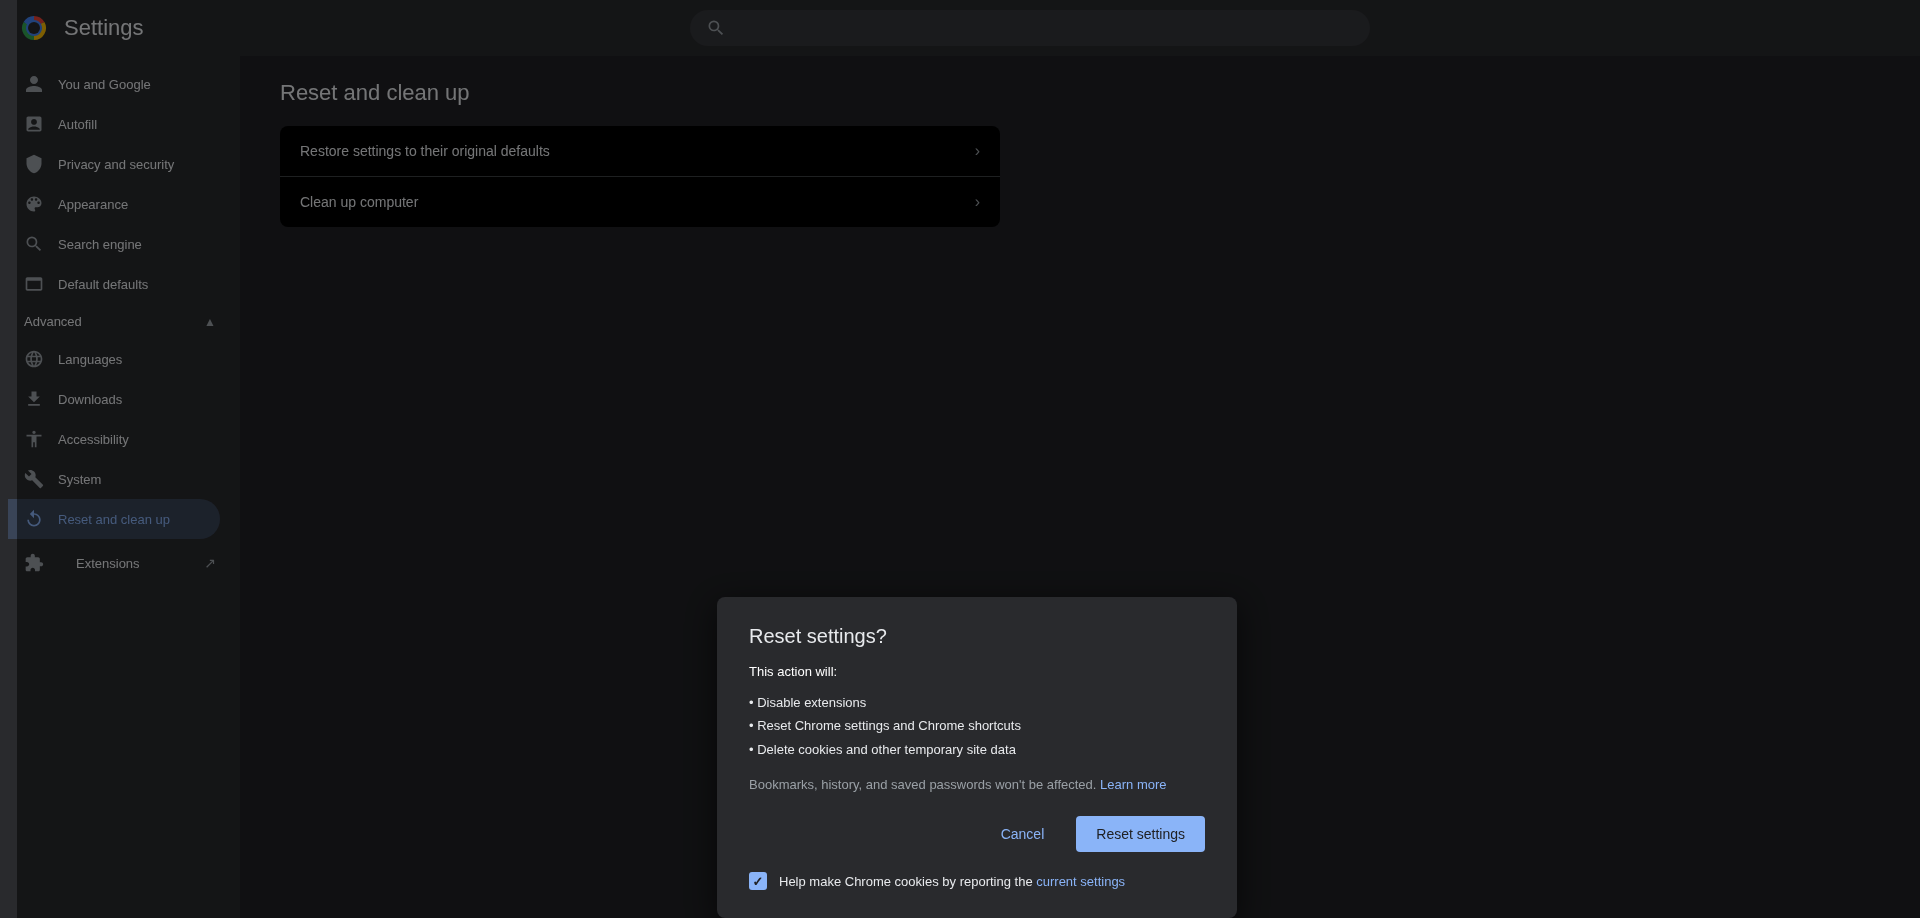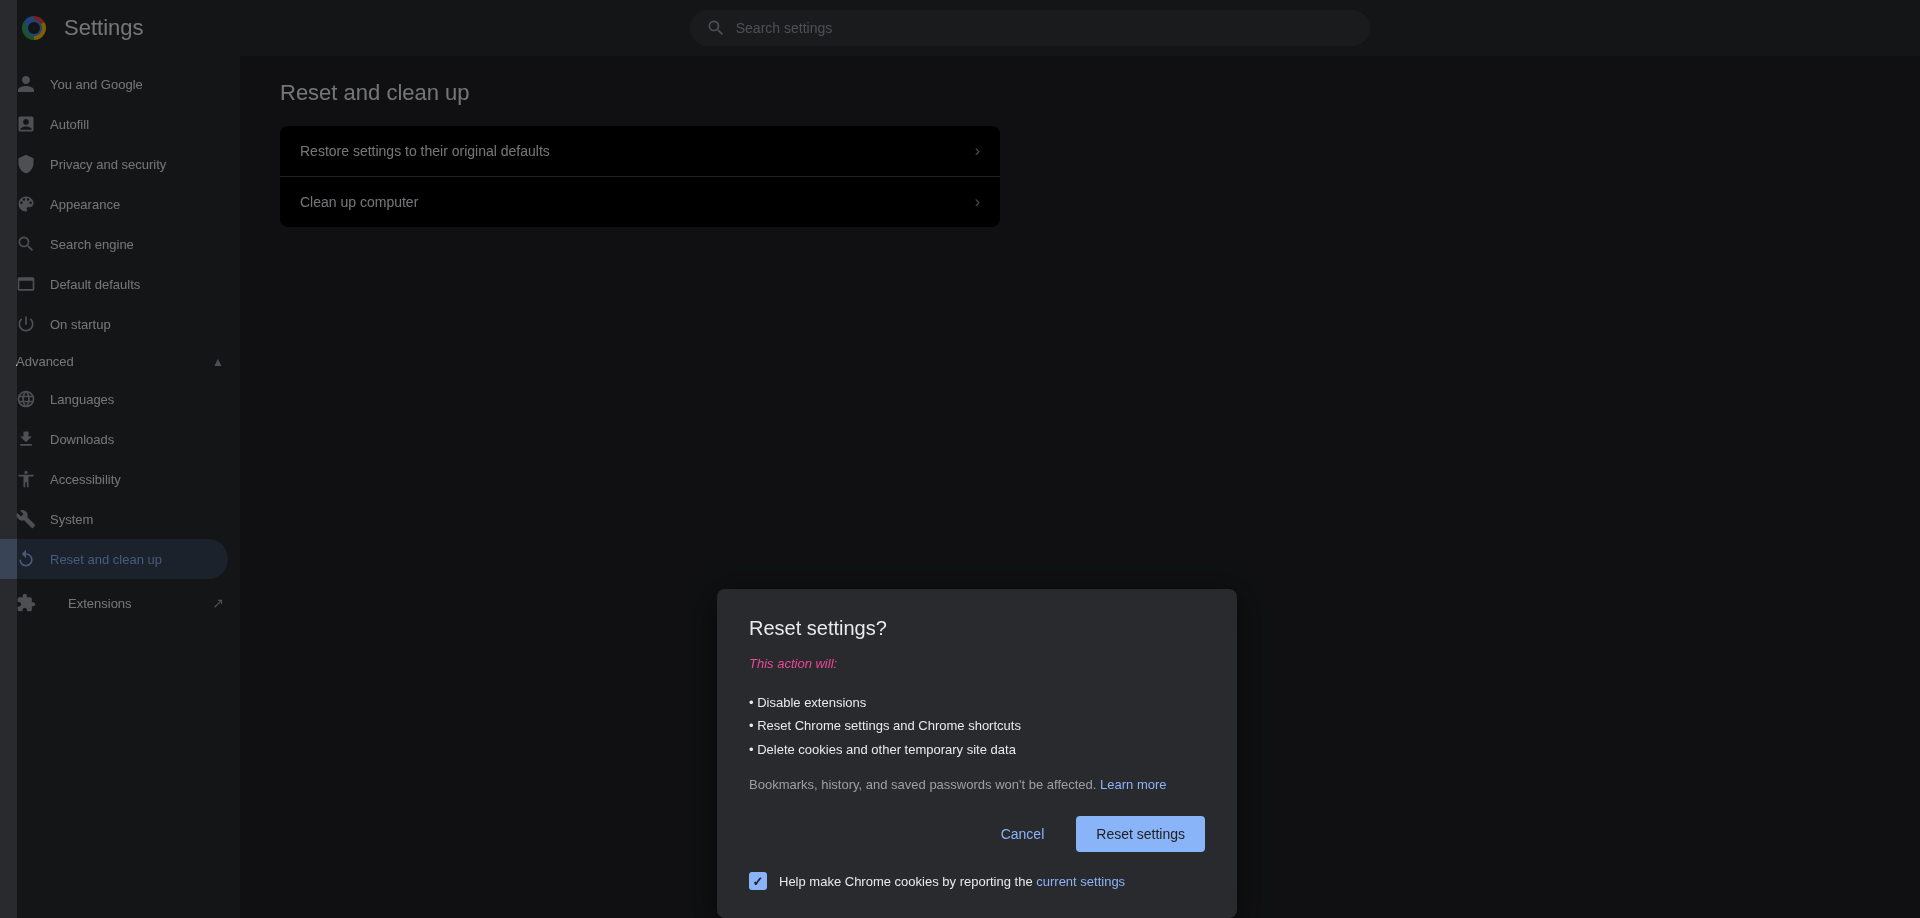--- a/index.html
+++ b/index.html
@@ -67,21 +67,21 @@
       flex: 1;
       overflow: hidden;
     }
 
     
     .sidebar {
       width: 240px;
       background: #292a2d;
       overflow-y: auto;
       flex-shrink: 0;
-      padding: 8px 0;
+      padding: 8px 8px;
       position: relative;
     }
     .sidebar::-webkit-scrollbar { width: 6px; }
     .sidebar::-webkit-scrollbar-thumb { background: #5f6368; border-radius: 3px; }
 
     .sidebar-item {
       display: flex;
       align-items: center;
       padding: 10px 16px;
       cursor: pointer;
@@ -182,23 +182,22 @@
       position: relative;
     }
     .dialog-title {
       font-size: 20px;
       font-weight: 500;
       color: #e8eaed;
       margin-bottom: 16px;
     }
     .dialog-subtitle {
       font-size: 13px;
-      color: #ec4899;
-      margin-bottom: 20px;
-      font-style: italic;
+      color: #ffffff;
+      margin-bottom: 12px;
     }
     .dialog-bullet-list {
       margin-bottom: 16px;
     }
     .dialog-bullet {
       font-size: 13px;
       color: #e8eaed;
       line-height: 1.8;
     }
     .dialog-note {
@@ -310,21 +309,20 @@
       <path d="M14,24 A10,10 0 0,1 5.34,9" stroke="#34a853" stroke-width="4" fill="none"></path>
       <path d="M5.34,9 A10,10 0 0,1 14,4" stroke="#4285f4" stroke-width="4" fill="none"></path>
       <circle cx="14" cy="14" r="4" fill="#292a2d"></circle>
     </svg>
   </div>
   <span class="settings-title">Settings</span>
   <div class="search-bar">
     <svg class="search-icon-svg" viewBox="0 0 24 24" fill="currentColor">
       <path d="M15.5 14h-.79l-.28-.27A6.471 6.471 0 0 0 16 9.5 6.5 6.5 0 1 0 9.5 16c1.61 0 3.09-.59 4.23-1.57l.27.28v.79l5 4.99L20.49 19l-4.99-5zm-6 0C7.01 14 5 11.99 5 9.5S7.01 5 9.5 5 14 7.01 14 9.5 11.99 14 9.5 14z"></path>
     </svg>
-    <input class="search-input" type="text" placeholder="Search settings" style="">
   </div>
 </div>
 
 <div class="main">
 
   <div class="sidebar">
 
     <div class="sidebar-item">
       <span class="icon">
         <svg width="20" height="20" viewBox="0 0 24 24" fill="currentColor">
@@ -372,28 +370,20 @@
 
     <div class="sidebar-item">
       <span class="icon">
         <svg width="20" height="20" viewBox="0 0 24 24" fill="currentColor">
             <path d="M20 4H4c-1.1 0-2 .9-2 2v12c0 1.1.9 2 2 2h16c1.1 0 2-.9 2-2V6c0-1.1-.9-2-2-2zm0 14H4V8h16v10z"></path>
           </svg>
       </span>
       <span class="label">Default defaults</span>
     </div>
 
-    <div class="sidebar-item">
-      <span class="icon">
-        <svg width="20" height="20" viewBox="0 0 24 24" fill="currentColor">
-            <path d="M13 3h-2v10h2V3zm4.83 2.17l-1.42 1.42C17.99 7.86 19 9.81 19 12c0 3.87-3.13 7-7 7s-7-3.13-7-7c0-2.19 1.01-4.14 2.58-5.42L6.17 5.17C4.23 6.82 3 9.26 3 12c0 4.97 4.03 9 9 9s9-4.03 9-9c0-2.74-1.23-5.18-3.17-6.83z"></path>
-          </svg>
-      </span>
-      <span class="label">On startup</span>
-    </div>
 
     <div class="sidebar-section-header">
       <span class="label">Advanced</span>
       <span class="chevron">▲</span>
     </div>
 
     <div class="sidebar-item">
       <span class="icon">
         <svg width="20" height="20" viewBox="0 0 24 24" fill="currentColor">
             <path d="M11.99 2C6.47 2 2 6.48 2 12s4.47 10 9.99 10C17.52 22 22 17.52 22 12S17.52 2 11.99 2zm6.93 6h-2.95c-.32-1.25-.78-2.45-1.38-3.56 1.84.63 3.37 1.91 4.33 3.56zM12 4.04c.83 1.2 1.48 2.53 1.91 3.96h-3.82c.43-1.43 1.08-2.76 1.91-3.96zM4.26 14C4.1 13.36 4 12.69 4 12s.1-1.36.26-2h3.38c-.08.66-.14 1.32-.14 2s.06 1.34.14 2H4.26zm.82 2h2.95c.32 1.25.78 2.45 1.38 3.56-1.84-.63-3.37-1.9-4.33-3.56zm2.95-8H5.08c.96-1.66 2.49-2.93 4.33-3.56C8.81 5.55 8.35 6.75 8.03 8zM12 19.96c-.83-1.2-1.48-2.53-1.91-3.96h3.82c-.43 1.43-1.08 2.76-1.91 3.96zM14.34 14H9.66c-.09-.66-.16-1.32-.16-2s.07-1.35.16-2h4.68c.09.65.16 1.32.16 2s-.07 1.34-.16 2zm.25 5.56c.6-1.11 1.06-2.31 1.38-3.56h2.95c-.96 1.65-2.49 2.93-4.33 3.56zM16.36 14c.08-.66.14-1.32.14-2s-.06-1.34-.14-2h3.38c.16.64.26 1.31.26 2s-.1 1.36-.26 2h-3.38z"></path>

